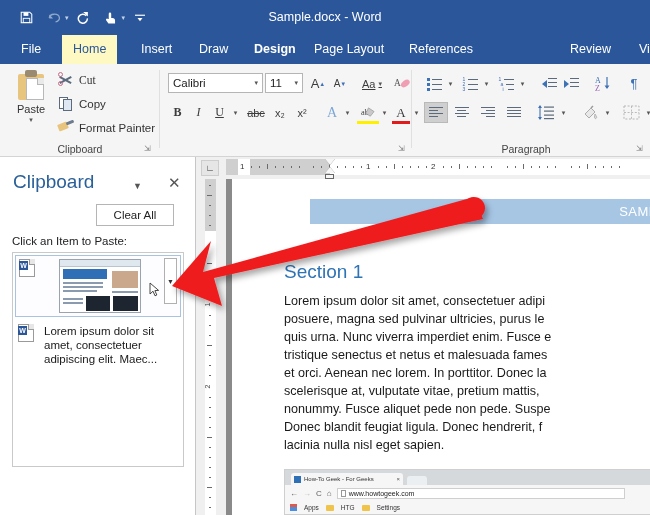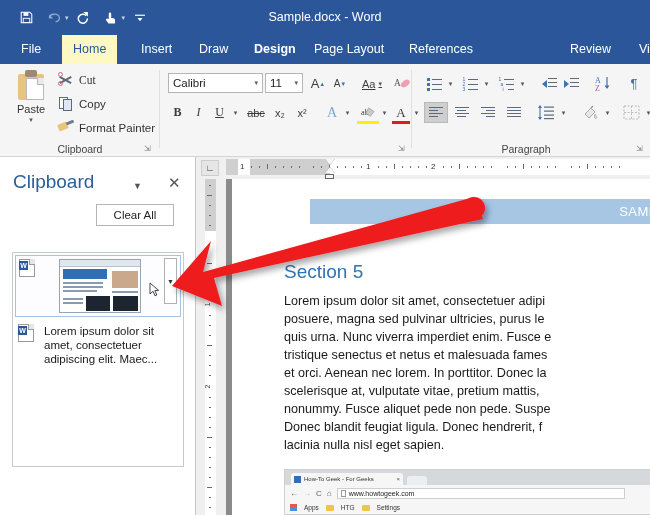--- a/index.html
+++ b/index.html
@@ -533,20 +533,21 @@
     </div>
   </div>
 
   <div class="pane">
     <div class="pane-title">Clipboard</div>
     <div class="pane-caret">▼</div>
     <div class="pane-close">✕</div>
 
     <div class="pane-btn" style="left:96px; width:78px;">Clear All</div>
 
+    <div class="pane-hint">Click an Item to Paste:</div>
 
     <div class="pane-list">
 
       <div class="clipitem sel" style="top:2px; height:62px;">
         <span class="wdoc">
           <span class="wdoc-p"></span>
             <span class="wdoc-b">W</span>
         </span>
         <span class="thumb" style="margin-left:20px;">
           <span class="th-bar"></span>
@@ -672,21 +673,21 @@
     <span class="indent-sq" style="left:99px; top:17px;"></span>
   </div>
 
   <div class="docarea">
     <div class="page">
 
       <div class="banner">
         <span>SAMP</span>
       </div>
 
-      <div class="sect-h">Section 5</div>
+      <div class="sect-h">Section 1</div>
 
       <div class="body-txt">Lorem ipsum dolor sit amet, consectetuer adipi
 posuere, magna sed pulvinar ultricies, purus le
 quis urna. Nunc viverra imperdiet enim. Fusce e
 tristique senectus et netus et malesuada fames
 et orci. Aenean nec lorem. In porttitor. Donec la
 scelerisque at, vulputate vitae, pretium mattis,
 nonummy. Fusce aliquet pede non pede. Suspe
 Donec blandit feugiat ligula. Donec hendrerit, f
 lacinia nulla nisl eget sapien.</div>

